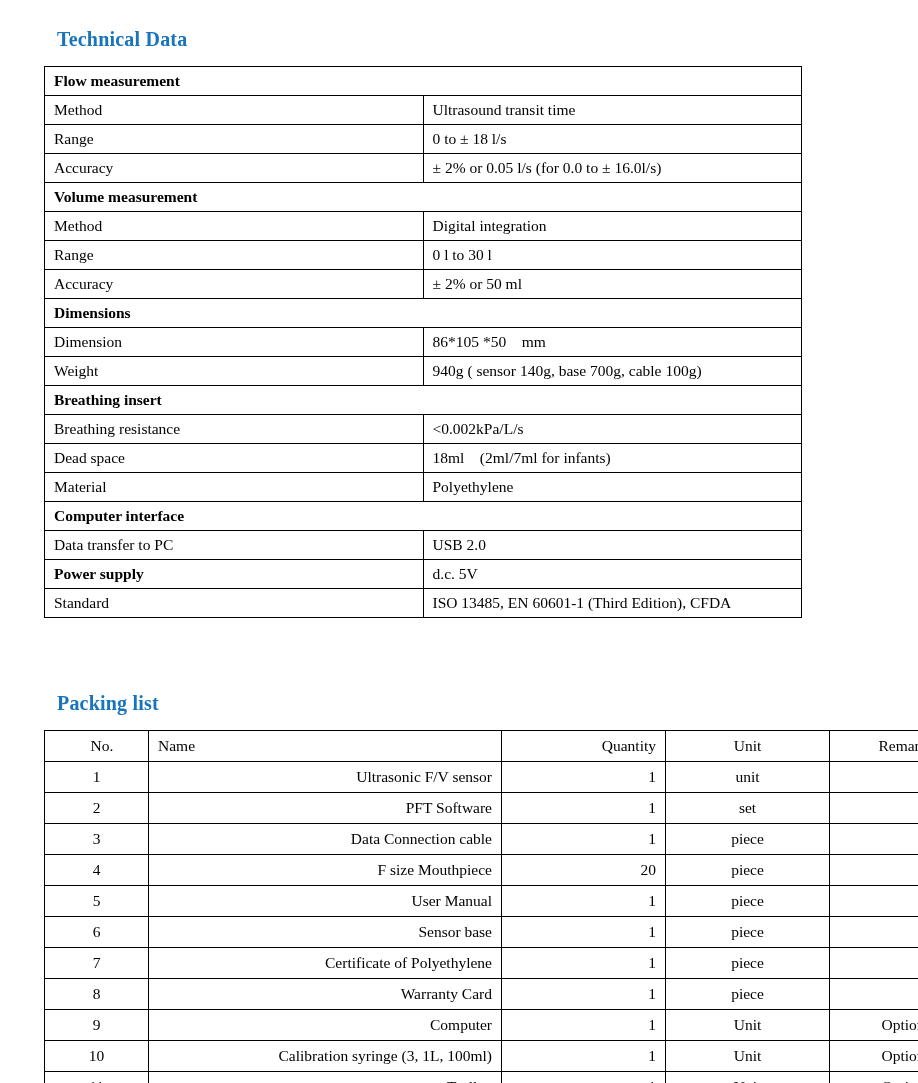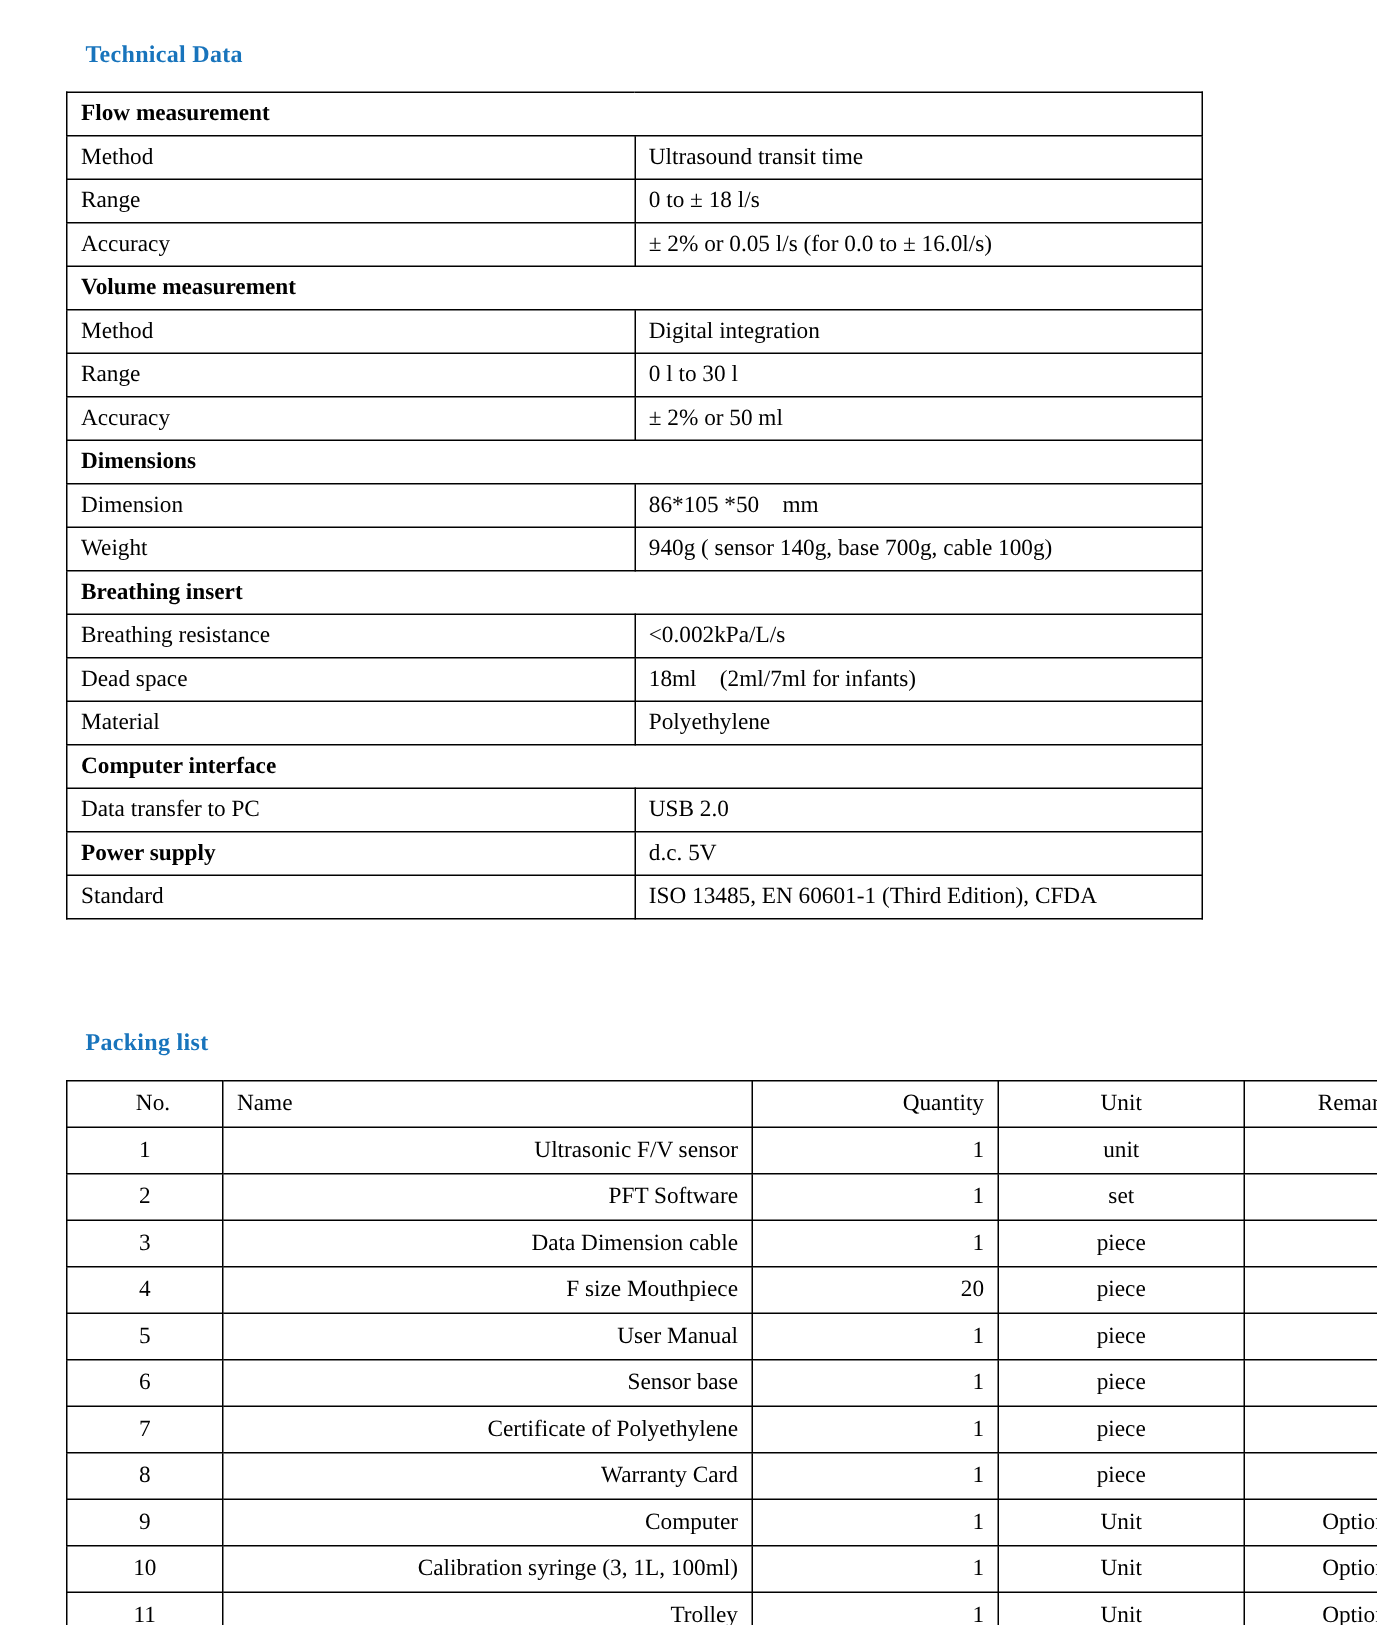--- a/index.html
+++ b/index.html
@@ -11,21 +11,21 @@
     width: 918px;
     min-height: 1083px;
     font-family: "Liberation Serif", "DejaVu Serif", serif;
     color: #000000;
   }
   .page {
     padding: 26px 42px 24px 44px;
     box-sizing: border-box;
   }
   .section-heading {
-    font-size: 16px;
+    font-size: 20px;
     font-weight: bold;
     margin: 0 0 15px 13px;
     letter-spacing: 0.2px;
   }
   .section-heading.first { margin-top: 2px; }
   .section-heading.second { margin-top: 74px; }
   table {
     border-collapse: collapse;
     width: 758px;
     table-layout: fixed;
@@ -161,21 +161,21 @@
         </tr>
         <tr>
           <td class="col-0">2</td>
           <td class="col-1">PFT Software</td>
           <td class="col-2">1</td>
           <td class="col-3">set</td>
           <td class="col-4"></td>
         </tr>
         <tr>
           <td class="col-0">3</td>
-          <td class="col-1">Data Dimension cable</td>
+          <td class="col-1">Data Connection cable</td>
           <td class="col-2">1</td>
           <td class="col-3">piece</td>
           <td class="col-4"></td>
         </tr>
         <tr>
           <td class="col-0">4</td>
           <td class="col-1">F size Mouthpiece</td>
           <td class="col-2">20</td>
           <td class="col-3">piece</td>
           <td class="col-4"></td>

